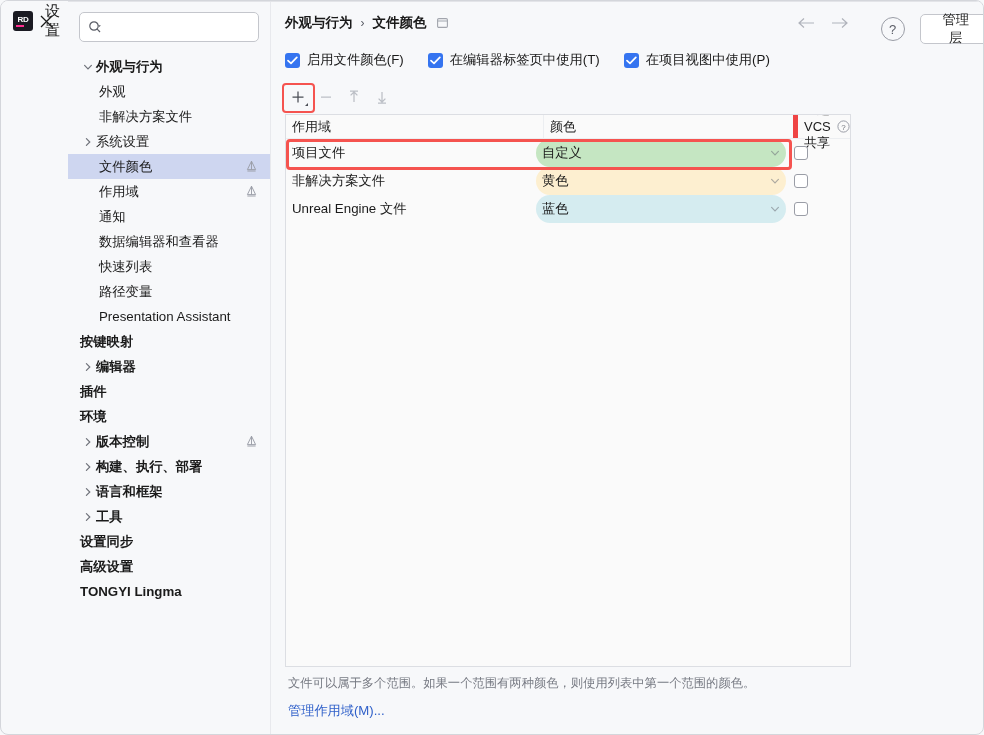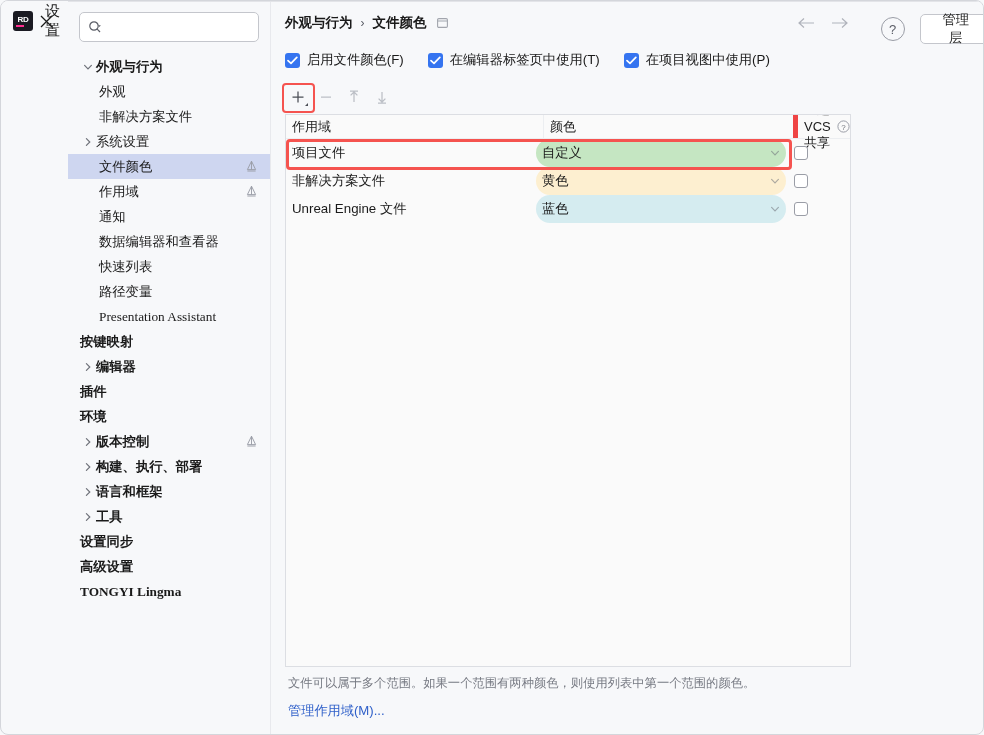--- a/index.html
+++ b/index.html
@@ -126,21 +126,21 @@
     width: 16px; height: 16px;
     display: flex; align-items: center; justify-content: center;
     flex: 0 0 16px;
   }
   .tree-label {
     font-size: 13.3px;
     color: #1a1a1a;
     white-space: nowrap;
   }
   .tree-label.bold { font-weight: bold; }
-  .tree-label.latin { font-family: Liberation Serif, serif; }
+  .tree-label.latin { font-family: Liberation Sans, sans-serif; }
   .tree-badge {
     margin-left: auto;
     flex: 0 0 auto;
     display: flex; align-items: center;
   }
   
   .depth0 { padding-left: 12px; }
   .depth1 { padding-left: 31px; }
   .depth1-chev { padding-left: 12px; }
 

